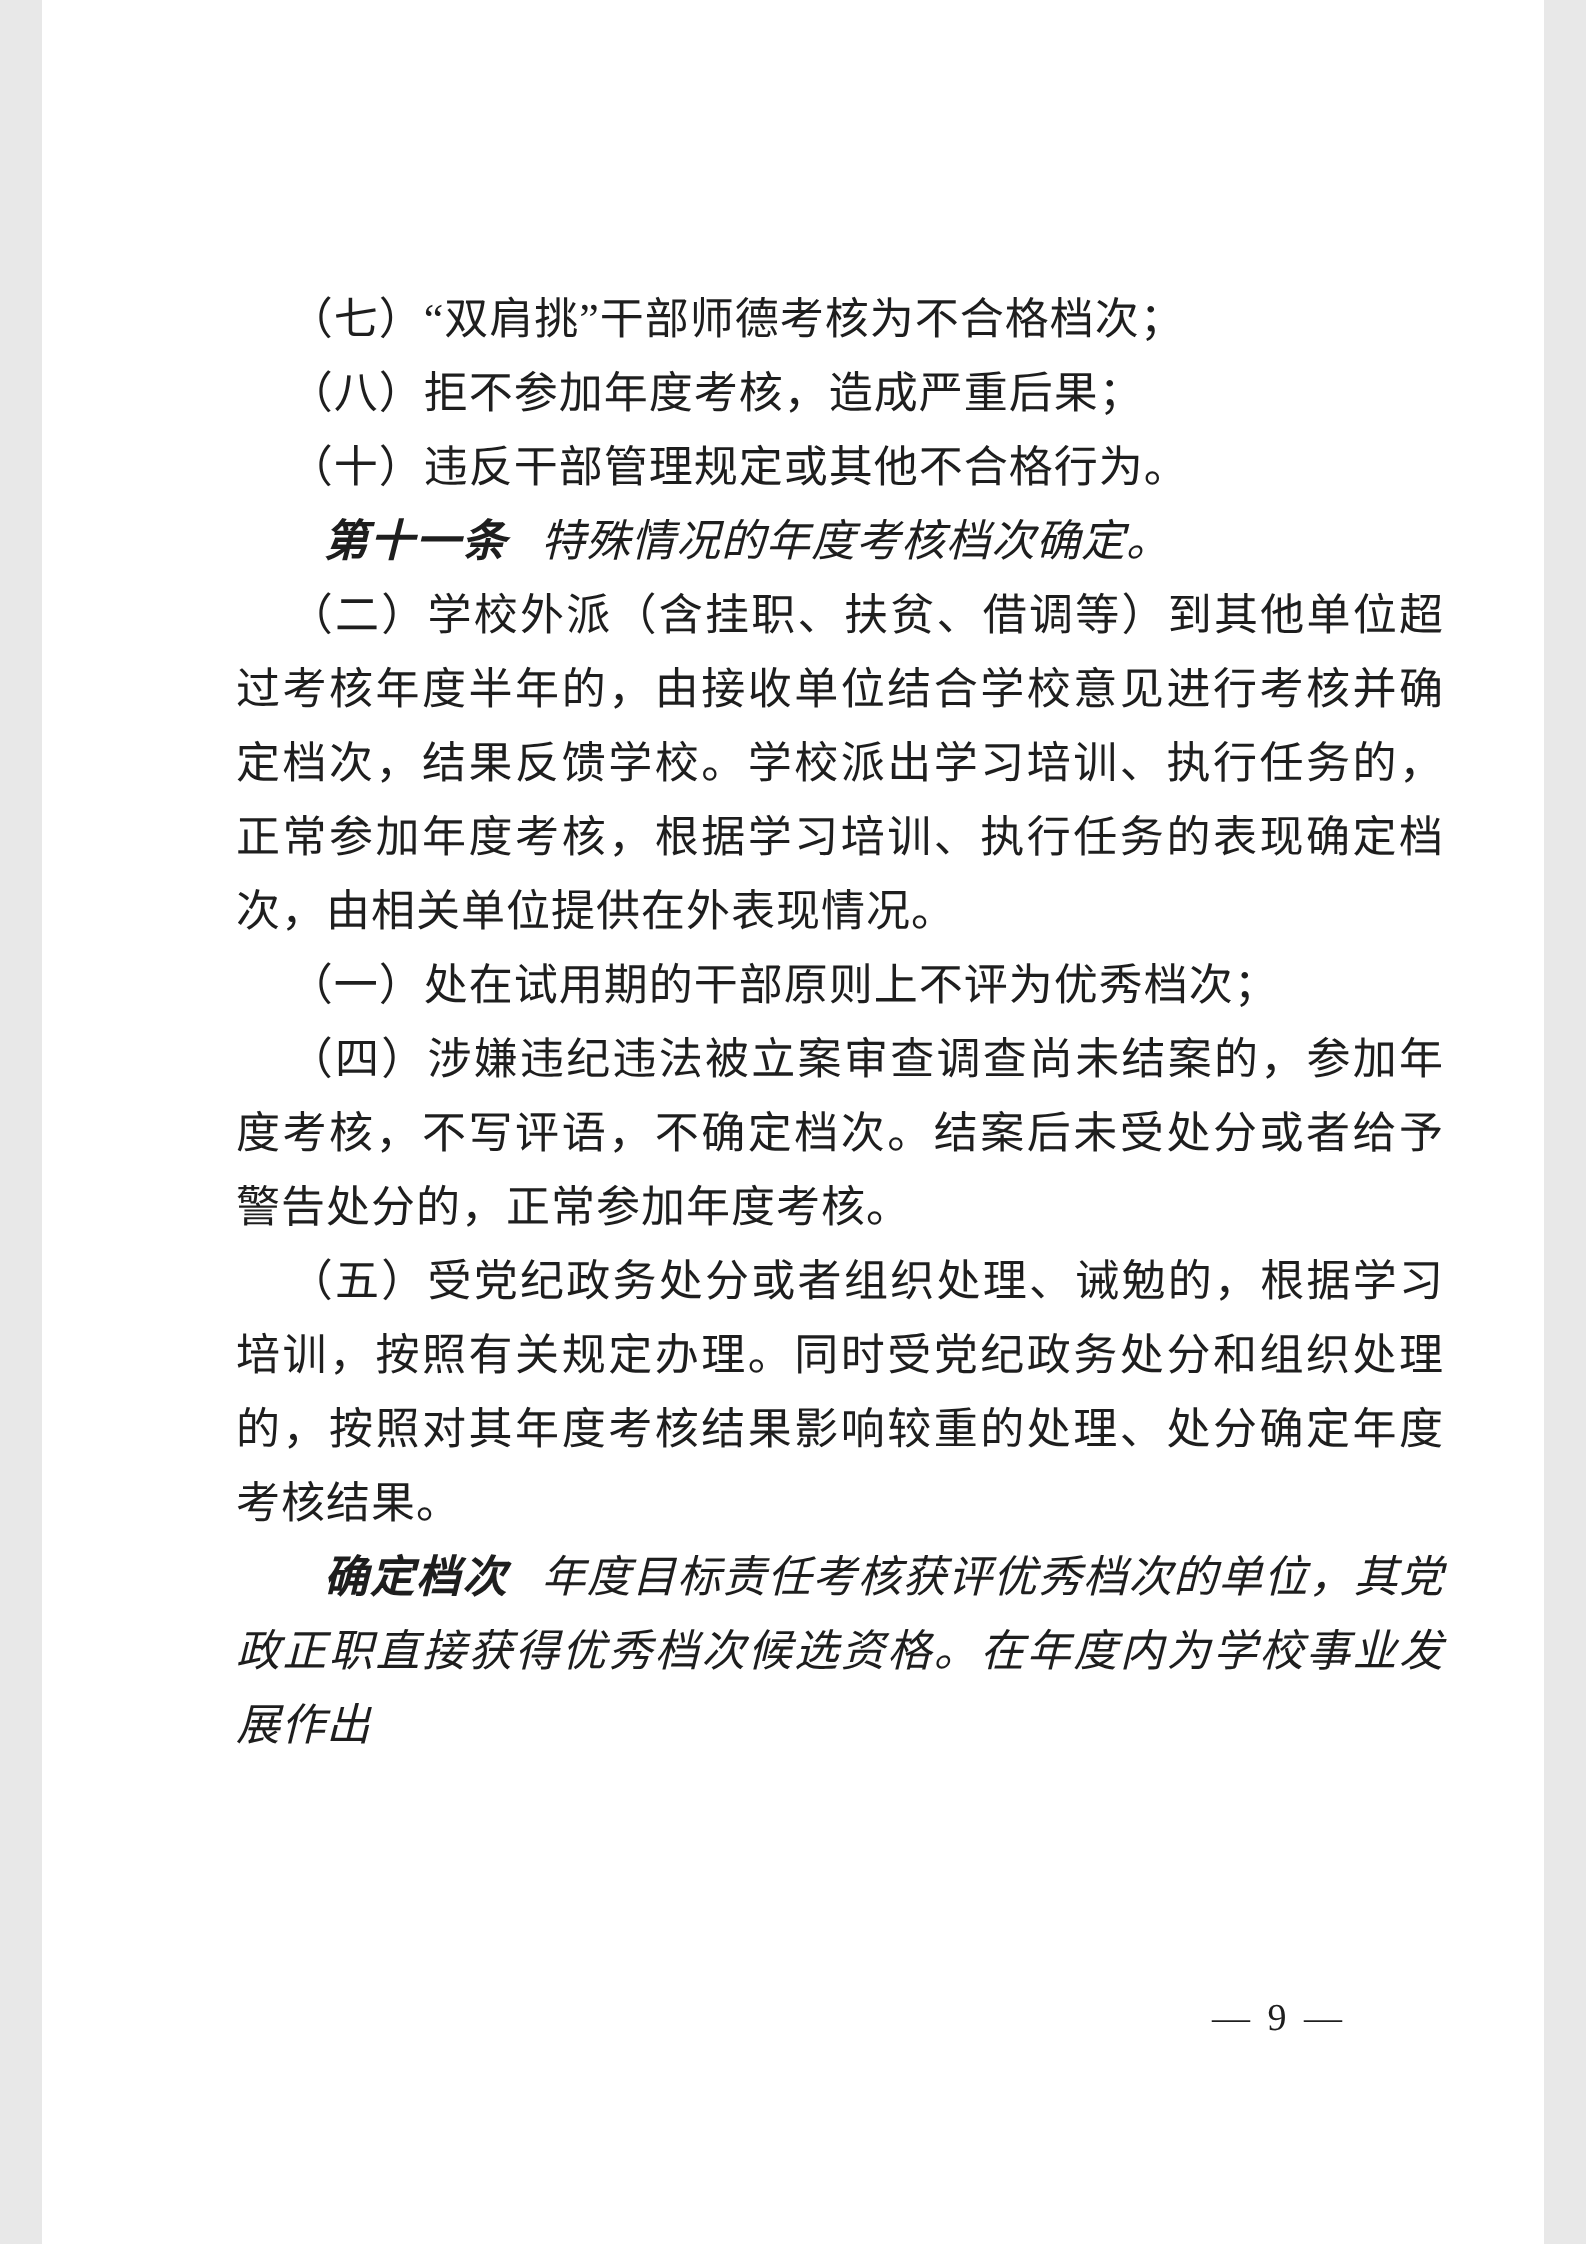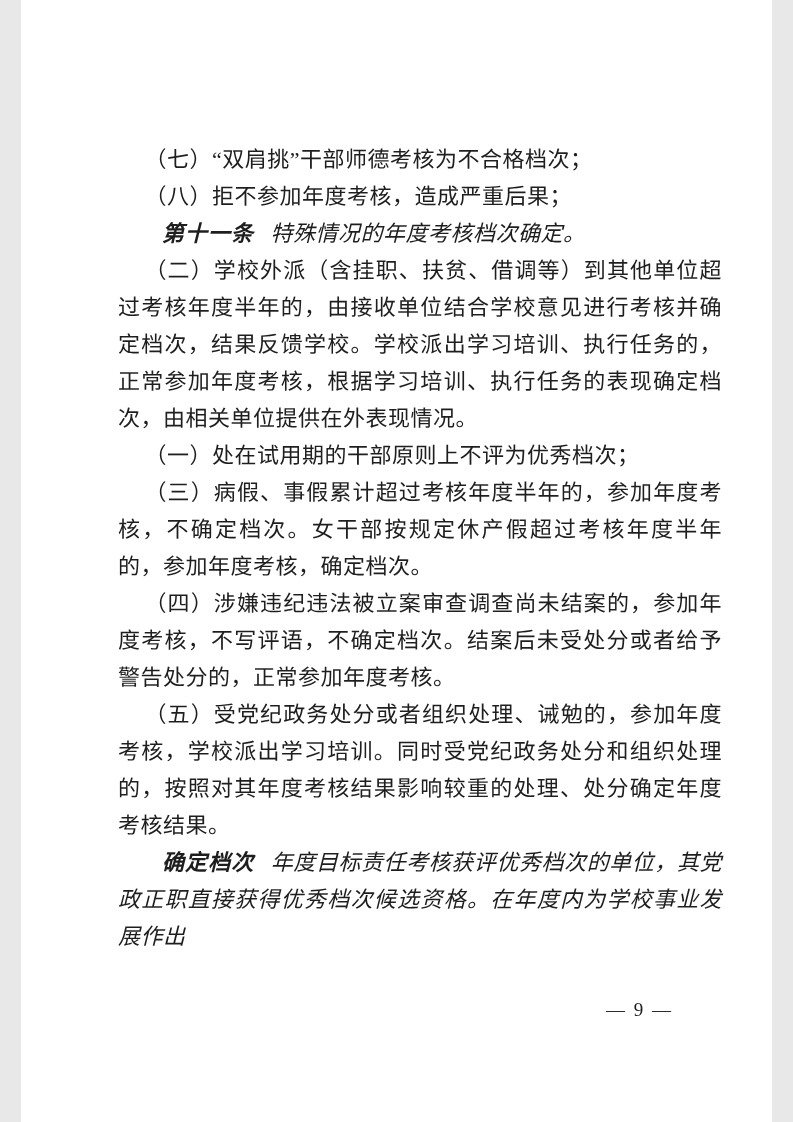--- a/index.html
+++ b/index.html
@@ -55,22 +55,22 @@
     white-space: pre;
   }
 </style>
 </head>
 <body>
 
 <div class="page">
   <div class="doc-body">
       <p class="item">（七）“双肩挑”干部师德考核为不合格档次；</p>
       <p class="item">（八）拒不参加年度考核，造成严重后果；</p>
+      <p class="item">（十）违反干部管理规定或其他不合格行为。</p>
       <p class="article"><span class="term">第十一条</span>特殊情况的年度考核档次确定。</p>
       <p class="item">（二）学校外派（含挂职、扶贫、借调等）到其他单位超过考核年度半年的，由接收单位结合学校意见进行考核并确定档次，结果反馈学校。学校派出学习培训、执行任务的，正常参加年度考核，根据学习培训、执行任务的表现确定档次，由相关单位提供在外表现情况。</p>
       <p class="item">（一）处在试用期的干部原则上不评为优秀档次；</p>
-      <p class="item">（三）病假、事假累计超过考核年度半年的，参加年度考核，不确定档次。女干部按规定休产假超过考核年度半年的，参加年度考核，确定档次。</p>
       <p class="item">（四）涉嫌违纪违法被立案审查调查尚未结案的，参加年度考核，不写评语，不确定档次。结案后未受处分或者给予警告处分的，正常参加年度考核。</p>
-      <p class="item">（五）受党纪政务处分或者组织处理、诫勉的，参加年度考核，学校派出学习培训。同时受党纪政务处分和组织处理的，按照对其年度考核结果影响较重的处理、处分确定年度考核结果。</p>
+      <p class="item">（五）受党纪政务处分或者组织处理、诫勉的，根据学习培训，按照有关规定办理。同时受党纪政务处分和组织处理的，按照对其年度考核结果影响较重的处理、处分确定年度考核结果。</p>
       <p class="article"><span class="term">确定档次</span>年度目标责任考核获评优秀档次的单位，其党政正职直接获得优秀档次候选资格。在年度内为学校事业发展作出</p>
     </div>
   <div class="page-number">— 9 —</div>
 </div>
 
 </body></html>

